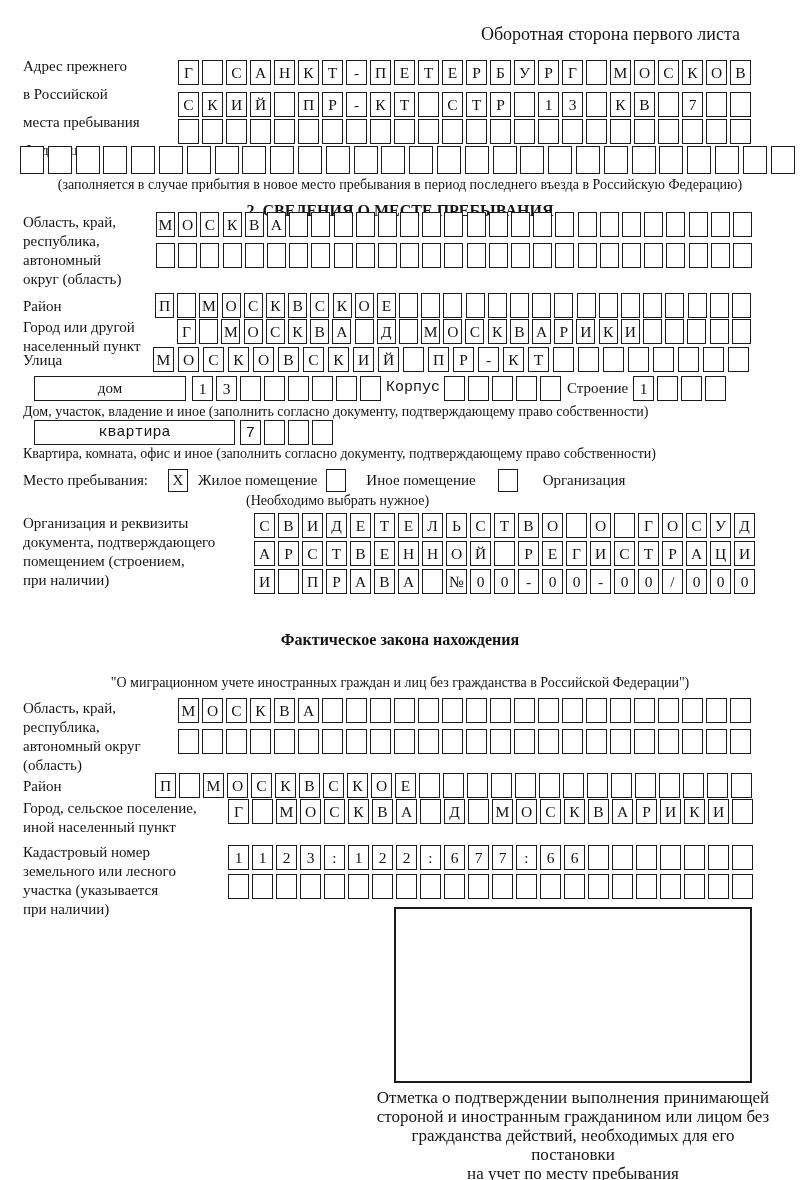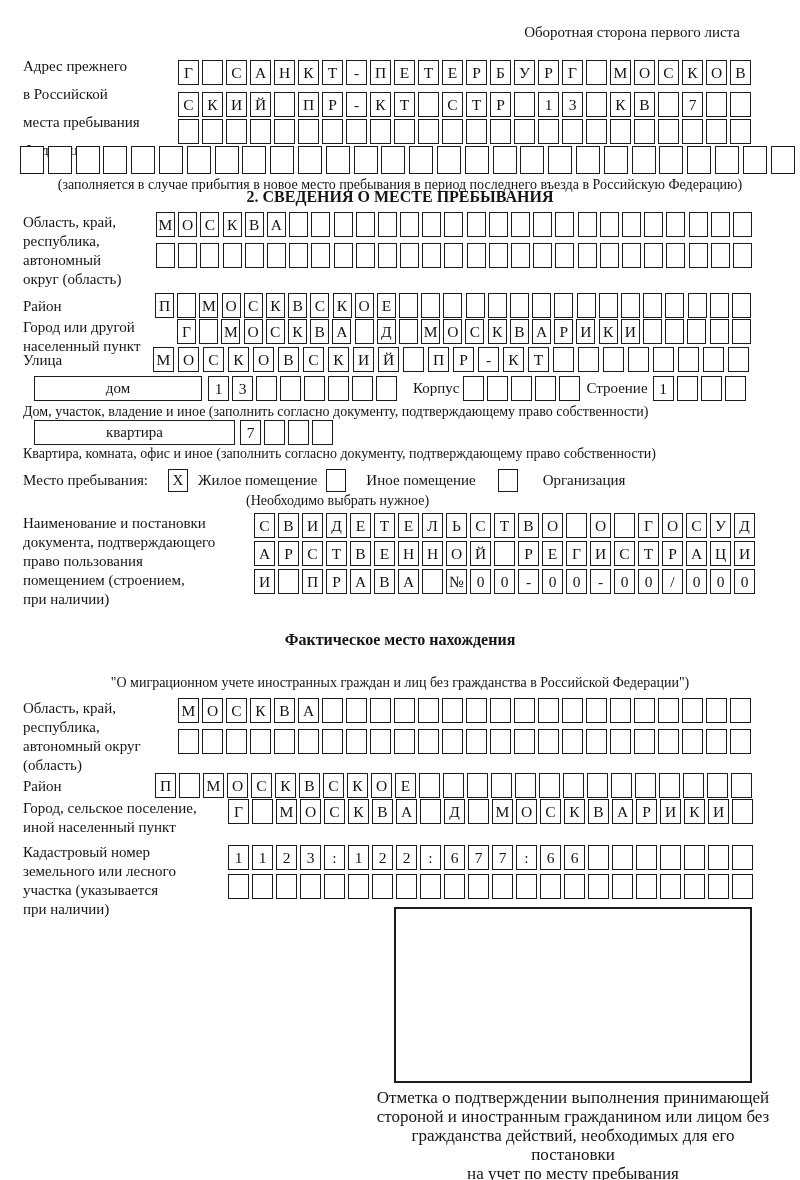--- a/index.html
+++ b/index.html
@@ -25,21 +25,21 @@
   .inline-label{font-size:15px;line-height:24px;flex:none;white-space:nowrap;}
   .ckcell{width:20px;height:23px;font-size:15px;}
   .stamp{border:2px solid #1c1c1c;box-sizing:border-box;background:#fff;}
   .cap{font-size:17px;line-height:19px;text-align:center;}
 </style>
 </head>
 <body>
 
 <div id="page">
 
-  <div class="abs" style="top:24px;left:440px;width:300px;text-align:right;font-size:15px;">Оборотная сторона первого листа</div>
+  <div class="abs" style="top:24px;left:440px;width:300px;text-align:right;font-size:18px;">Оборотная сторона первого листа</div>
 
   <div class="abs lbl lh28" style="left:23px;top:52px;width:155px;">
       <div>Адрес прежнего</div>
       <div>в Российской</div>
       <div>места пребывания</div>
       <div>Федерации</div>
     </div>
   <div class="abs row p24" style="left:178px;top:60px;">
       <span class="cell">Г</span>
       <span class="cell"></span>
@@ -143,21 +143,21 @@
       <span class="cell"></span>
       <span class="cell"></span>
       <span class="cell"></span>
       <span class="cell"></span>
       <span class="cell"></span>
       <span class="cell"></span>
       <span class="cell"></span>
     </div>
   <div class="abs note center" style="top:177px;">(заполняется в случае прибытия в новое место пребывания в период последнего въезда в Российскую Федерацию)</div>
 
-  <div class="abs title center" style="top:188px;">2. СВЕДЕНИЯ О МЕСТЕ ПРЕБЫВАНИЯ</div>
+  <div class="abs title center" style="top:202px;">2. СВЕДЕНИЯ О МЕСТЕ ПРЕБЫВАНИЯ</div>
 
   <div class="abs lbl" style="left:23px;top:213px;width:135px;">
       <div>Область, край,</div>
       <div>республика,</div>
       <div>автономный</div>
       <div>округ (область)</div>
     </div>
   <div class="abs row p22" style="left:156px;top:212px;">
       <span class="cell">М</span>
       <span class="cell">О</span>
@@ -303,50 +303,50 @@
       <span class="cell"></span>
       <span class="cell"></span>
       <span class="cell"></span>
       <span class="cell"></span>
       <span class="cell"></span>
       <span class="cell"></span>
       <span class="cell"></span>
     </div>
 
   <div class="abs row" style="left:34px;top:376px;align-items:flex-start;">
-    <div class="fieldbox" style="width:168px;">дом</div>
+    <div class="fieldbox" style="width:152px;">дом</div>
     <div class="row p24" style="margin-left:6px;">
         <span class="cell">1</span>
         <span class="cell">3</span>
         <span class="cell"></span>
         <span class="cell"></span>
         <span class="cell"></span>
         <span class="cell"></span>
         <span class="cell"></span>
         <span class="cell"></span>
       </div>
-    <div class="inline-label" style="margin-left:16px;">Корпус</div>
+    <div class="inline-label" style="margin-left:5px;font-family:Liberation Mono, monospace;">Корпус</div>
     <div class="row p24" style="margin-left:4px;">
         <span class="cell"></span>
         <span class="cell"></span>
         <span class="cell"></span>
         <span class="cell"></span>
         <span class="cell"></span>
       </div>
     <div class="inline-label" style="margin-left:6px;">Строение</div>
     <div class="row p24" style="margin-left:5px;">
         <span class="cell">1</span>
         <span class="cell"></span>
         <span class="cell"></span>
         <span class="cell"></span>
       </div>
   </div>
   <div class="abs note" style="left:23px;top:404px;">Дом, участок, владение и иное (заполнить согласно документу, подтверждающему право собственности)</div>
 
-  <div class="abs row" style="left:34px;top:420px;align-items:flex-start;">
+  <div class="abs row" style="left:34px;top:420px;align-items:flex-start;font-family:Liberation Mono, monospace;">
     <div class="fieldbox" style="width:201px;">квартира</div>
     <div class="row p24" style="margin-left:5px;">
         <span class="cell">7</span>
         <span class="cell"></span>
         <span class="cell"></span>
         <span class="cell"></span>
       </div>
   </div>
   <div class="abs note" style="left:23px;top:446px;">Квартира, комната, офис и иное (заполнить согласно документу, подтверждающему право собственности)</div>
 
@@ -355,23 +355,22 @@
     <span class="cell ckcell" style="margin-left:20px;">X</span>
     <span class="inline-label" style="margin-left:10px;">Жилое помещение</span>
     <span class="cell ckcell" style="margin-left:9px;"></span>
     <span class="inline-label" style="margin-left:20px;">Иное помещение</span>
     <span class="cell ckcell" style="margin-left:22px;"></span>
     <span class="inline-label" style="margin-left:25px;">Организация</span>
   </div>
   <div class="abs note" style="left:246px;top:493px;">(Необходимо выбрать нужное)</div>
 
   <div class="abs lbl" style="left:23px;top:514px;width:230px;">
-      <div>Наименование и постановки</div>
+      <div>Организация и реквизиты</div>
       <div>документа, подтверждающего</div>
-      <div>право пользования</div>
       <div>помещением (строением,</div>
       <div>при наличии)</div>
     </div>
   <div class="abs row p24" style="left:254px;top:513px;">
       <span class="cell">С</span>
       <span class="cell">В</span>
       <span class="cell">И</span>
       <span class="cell">Д</span>
       <span class="cell">Е</span>
       <span class="cell">Т</span>
@@ -431,21 +430,21 @@
       <span class="cell">0</span>
       <span class="cell">-</span>
       <span class="cell">0</span>
       <span class="cell">0</span>
       <span class="cell">/</span>
       <span class="cell">0</span>
       <span class="cell">0</span>
       <span class="cell">0</span>
     </div>
 
-  <div class="abs title center" style="top:631px;">Фактическое место нахождения</div>
+  <div class="abs title center" style="top:631px;">Фактическое закона нахождения</div>
   <div class="abs note center" style="top:675px;">"О миграционном учете иностранных граждан и лиц без гражданства в Российской Федерации")</div>
 
   <div class="abs lbl" style="left:23px;top:699px;width:150px;">
       <div>Область, край,</div>
       <div>республика,</div>
       <div>автономный округ</div>
       <div>(область)</div>
     </div>
   <div class="abs row p24" style="left:178px;top:698px;">
       <span class="cell">М</span>

